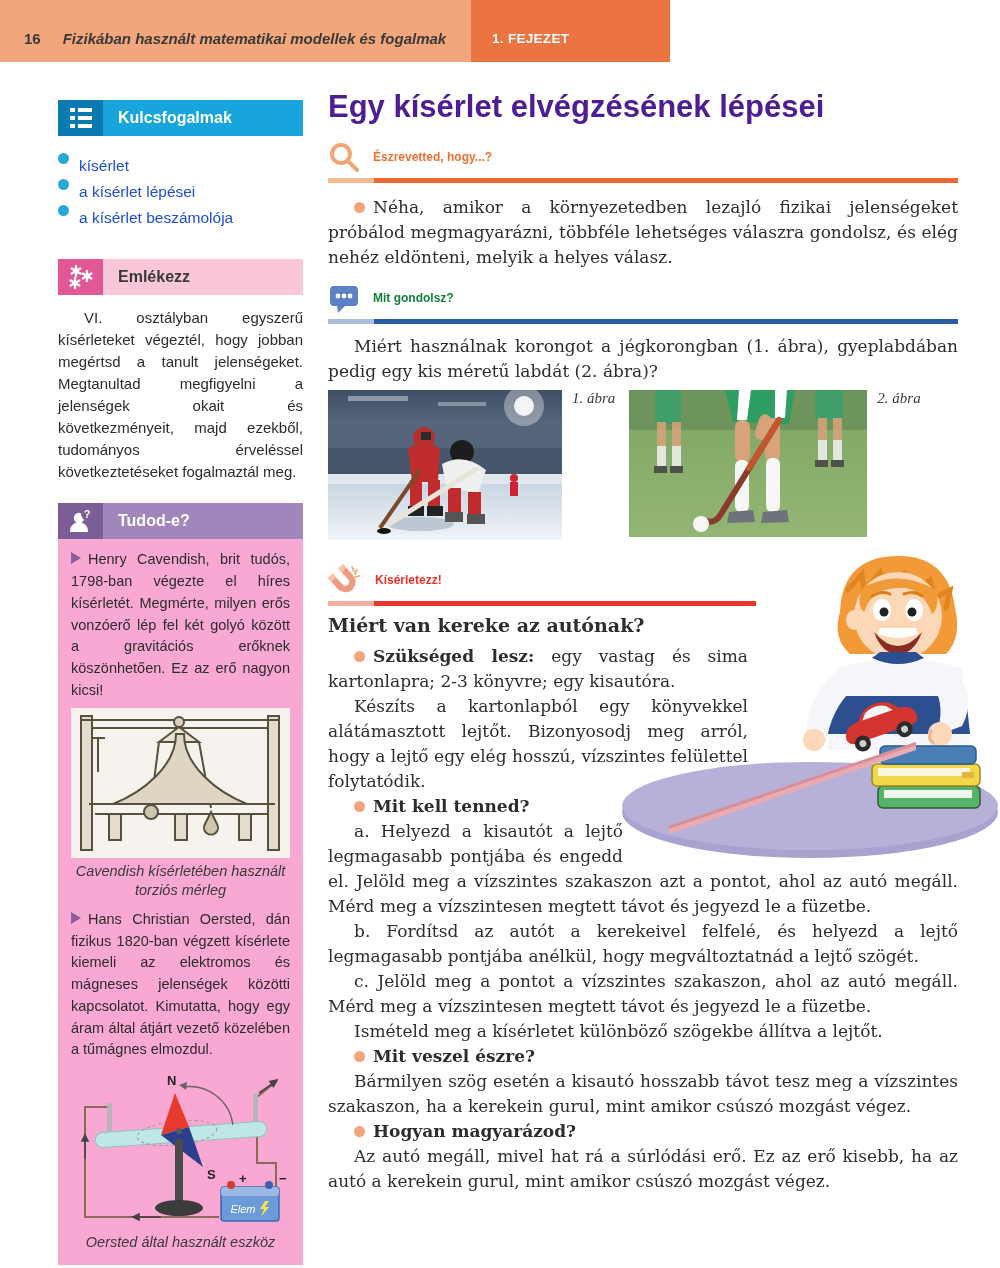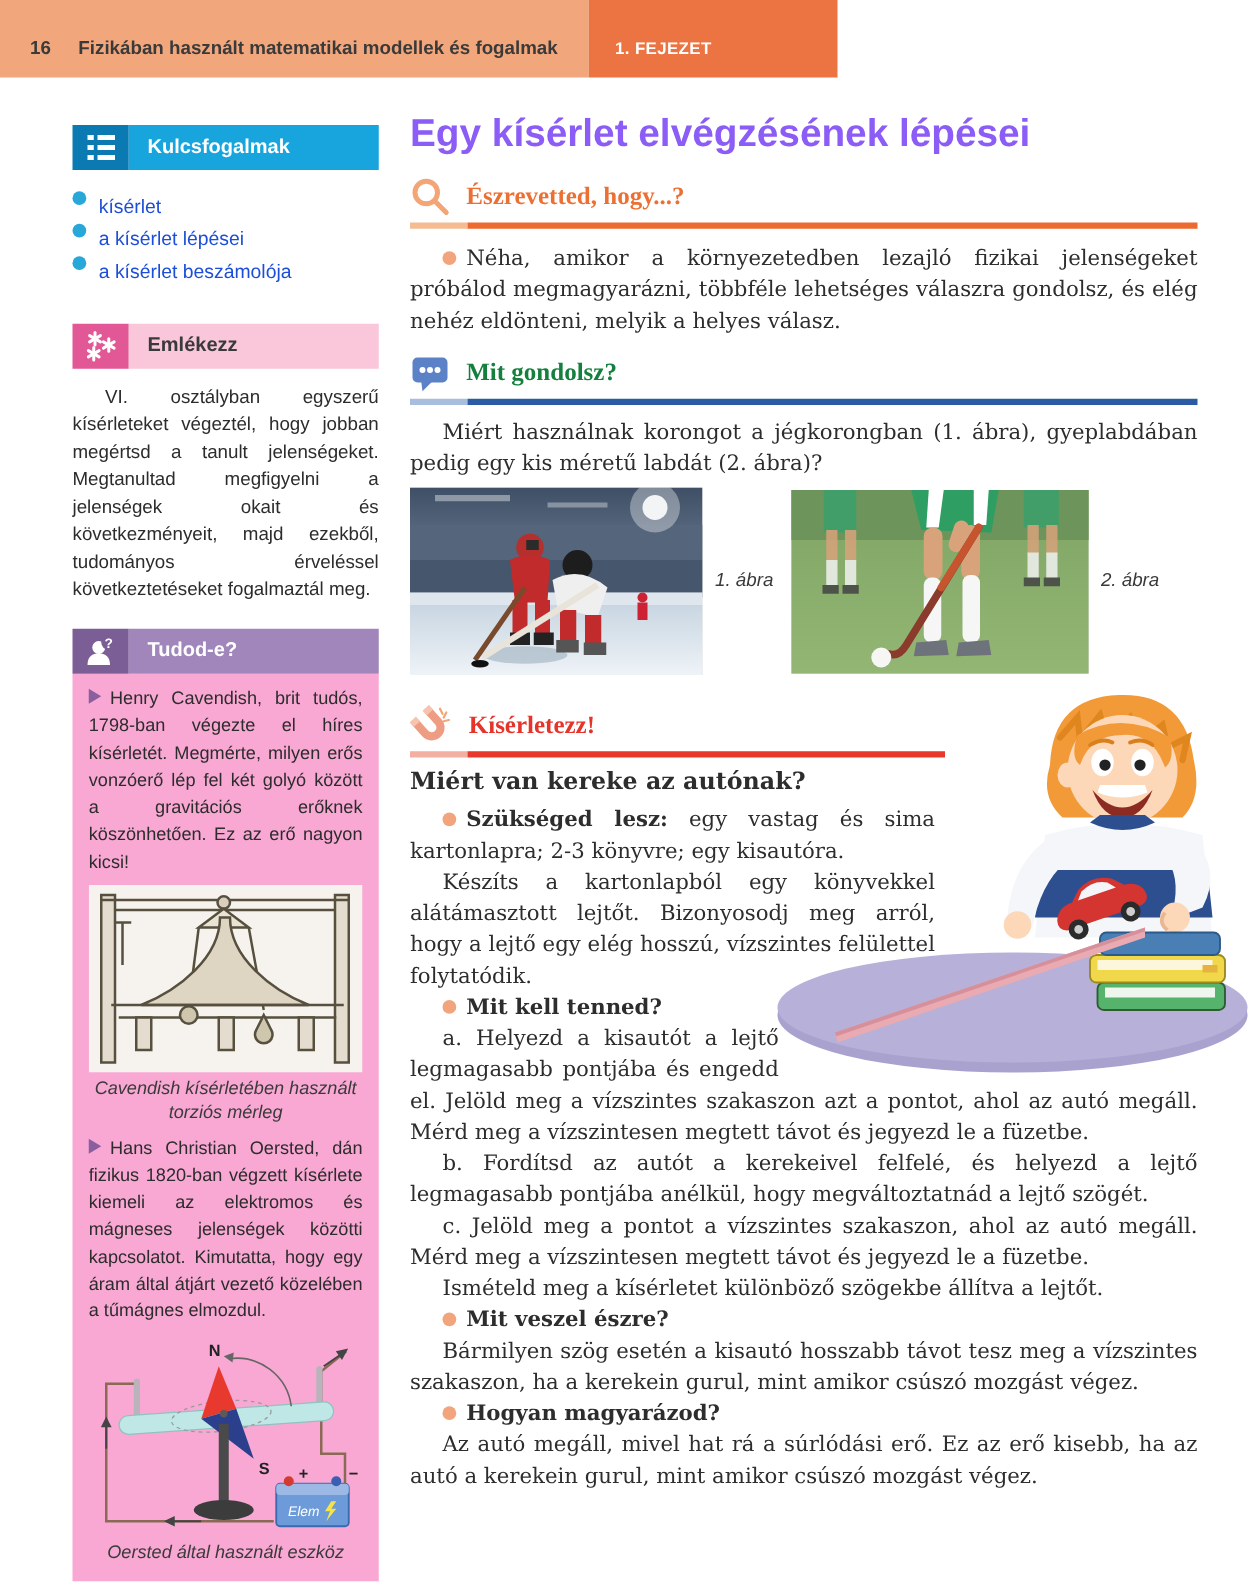--- a/index.html
+++ b/index.html
@@ -2,21 +2,21 @@
 <html lang="hu"><head>
 <meta charset="utf-8">
 <style>
   html,body{margin:0;padding:0;}
   body{width:1000px;height:1268px;background:#fff;font-family:"Liberation Sans",sans-serif;-webkit-font-smoothing:antialiased;}
   .page{position:relative;width:1000px;height:1268px;overflow:hidden;background:#fff;}
 
   
   .hdr-light{position:absolute;left:0;top:0;width:471px;height:62px;background:#f2a67b;display:flex;align-items:center;padding-top:14px;box-sizing:border-box;}
   .hdr-num{font-weight:bold;font-size:15px;color:#3a3a3a;margin-left:24px;}
-  .hdr-title{font-weight:bold;font-size:15px;color:#3a3a3a;margin-left:22px;}
+  .hdr-title{font-weight:bold;font-size:15px;color:#3a3a3a;margin-left:22px;font-style:italic;}
   .hdr-dark{position:absolute;left:471px;top:0;width:199px;height:62px;background:#ec7342;display:flex;align-items:center;padding-top:14px;box-sizing:border-box;}
   .hdr-chapter{color:#fff;font-weight:bold;font-size:13.5px;margin-left:21px;letter-spacing:.3px;}
 
   
   .sidebar{position:absolute;left:58px;top:100px;width:245px;}
   .box-head{height:36px;display:flex;align-items:stretch;}
   .box-ico{width:45px;display:flex;align-items:center;justify-content:center;flex:0 0 45px;}
   .box-bar{flex:1;display:flex;align-items:center;padding-left:15px;font-weight:bold;font-size:16px;}
   .kulcs .box-ico{background:#0c7ab2;}
   .kulcs .box-bar{background:#18a5de;color:#fff;}
@@ -34,43 +34,43 @@
 
   .tudd{margin-top:20px;}
   .tudd-panel{background:#f9a8d4;padding:10px 13px 12px;box-sizing:border-box;}
   .tudd-p{font-size:14.5px;line-height:1.5;color:#2c2c2c;text-align:justify;margin:0 0 6px;}
   .tri{display:inline-block;width:0;height:0;border-left:10px solid #8a5f9e;border-top:6px solid transparent;border-bottom:6px solid transparent;margin-right:7px;}
   .side-fig{display:block;margin:4px auto 4px;}
   .side-cap{font-size:14.5px;font-style:italic;color:#3a3a3a;text-align:center;line-height:1.35;margin:2px 0 8px;}
 
   
   .main{position:absolute;left:328px;top:88px;width:630px;}
-  .page-title{font-size:31px;font-weight:bold;color:#8b5cf6;margin:0;line-height:1.2;}
+  .page-title{font-size:31px;font-weight:bold;color:#4c1d95;margin:0;line-height:1.2;}
   .sec-head{display:flex;align-items:center;gap:13px;}
-  .sec-head .ttl{font-weight:bold;font-size:20px;font-family:Liberation Serif, serif;}
+  .sec-head .ttl{font-weight:bold;font-size:12px;}
   .sec1 .ttl{color:#ed7033;}
   .sec2 .ttl{color:#15803d;}
   .sec3 .ttl{color:#e5352b;}
   .rule{height:5px;display:flex;margin-top:5px;}
   .rule .lite{width:46px;height:5px;}
   .rule .dark{flex:1;height:5px;}
   .rule.or .lite{background:#f5bb92;} .rule.or .dark{background:#ec6a30;}
   .rule.bl .lite{background:#a9bedf;} .rule.bl .dark{background:#2b5ba3;}
   .rule.rd{margin-right:202px;}
   .rule.rd .lite{background:#f3afa1;} .rule.rd .dark{background:#e8382b;}
 
   .body-p{font-family:"DejaVu Serif",serif;font-size:17px;line-height:1.47;color:#2d2d2d;text-align:justify;margin:0;}
   .ind{text-indent:26px;}
   .odot{display:inline-block;width:11px;height:11px;border-radius:50%;background:#f2a47c;margin:0 8px 0 26px;}.mt10{margin-top:10px;}.mt12{margin-top:12px;}
 
   .sec1{margin-top:16px;}
   .sec2{margin-top:12px;}
   .sec3{margin-top:24px;}
 
-  .figs{display:flex;align-items:center;margin-top:6px;}
+  .figs{display:flex;align-items:flex-start;margin-top:6px;font-family:Liberation Serif, serif;}
   .photo{display:block;background:#ddd;}
   .figcap{font-size:15px;font-style:italic;color:#3a3a3a;margin:0 0 2px 10px;white-space:nowrap;}
   .gap1{width:14px;flex:0 0 14px;}
 
   .experiment{margin-top:8px;position:relative;}
   .exp-title{font-family:"DejaVu Serif",serif;font-size:19px;font-weight:bold;color:#2d2d2d;margin:0 0 8px;}
   .wrap-f1{float:right;width:210px;height:158px;}
   .wrap-f2{float:right;clear:right;width:335px;height:88px;}
 
   .boy-illu{position:absolute;left:610px;top:550px;width:390px;height:318px;pointer-events:none;}

